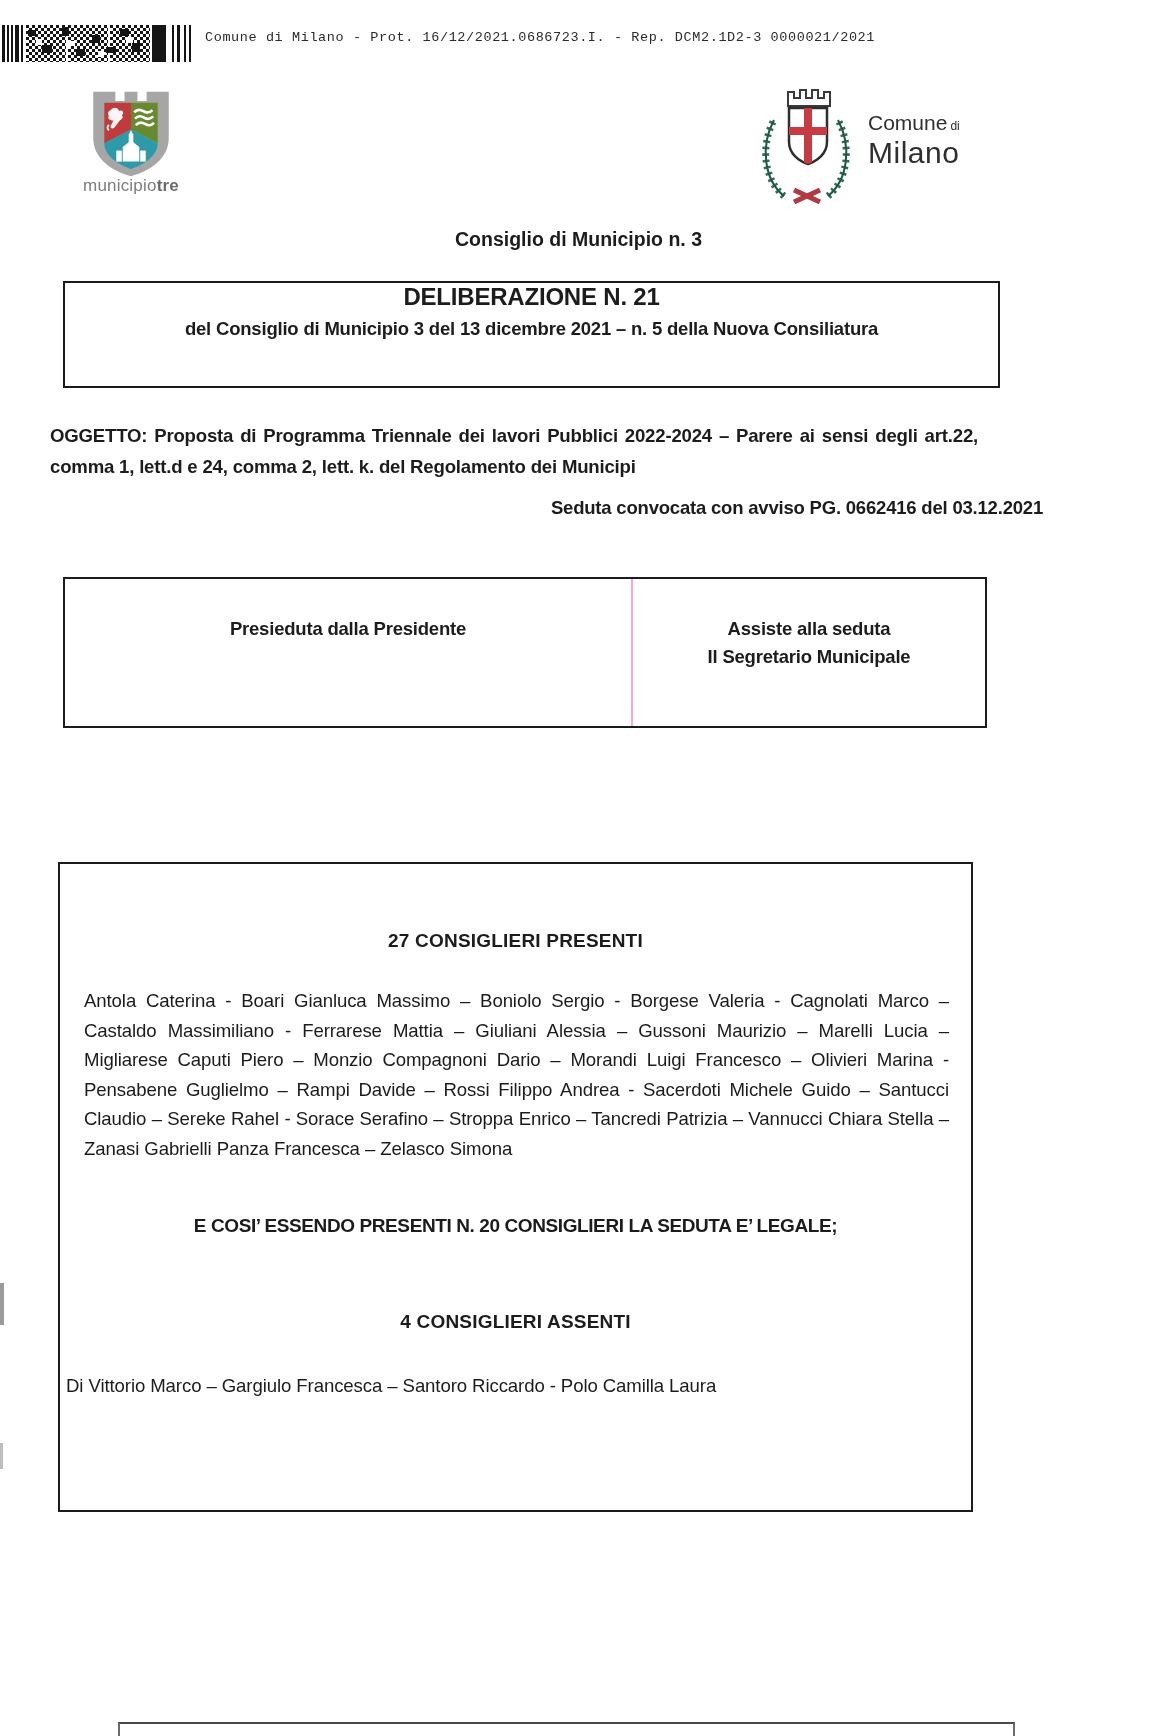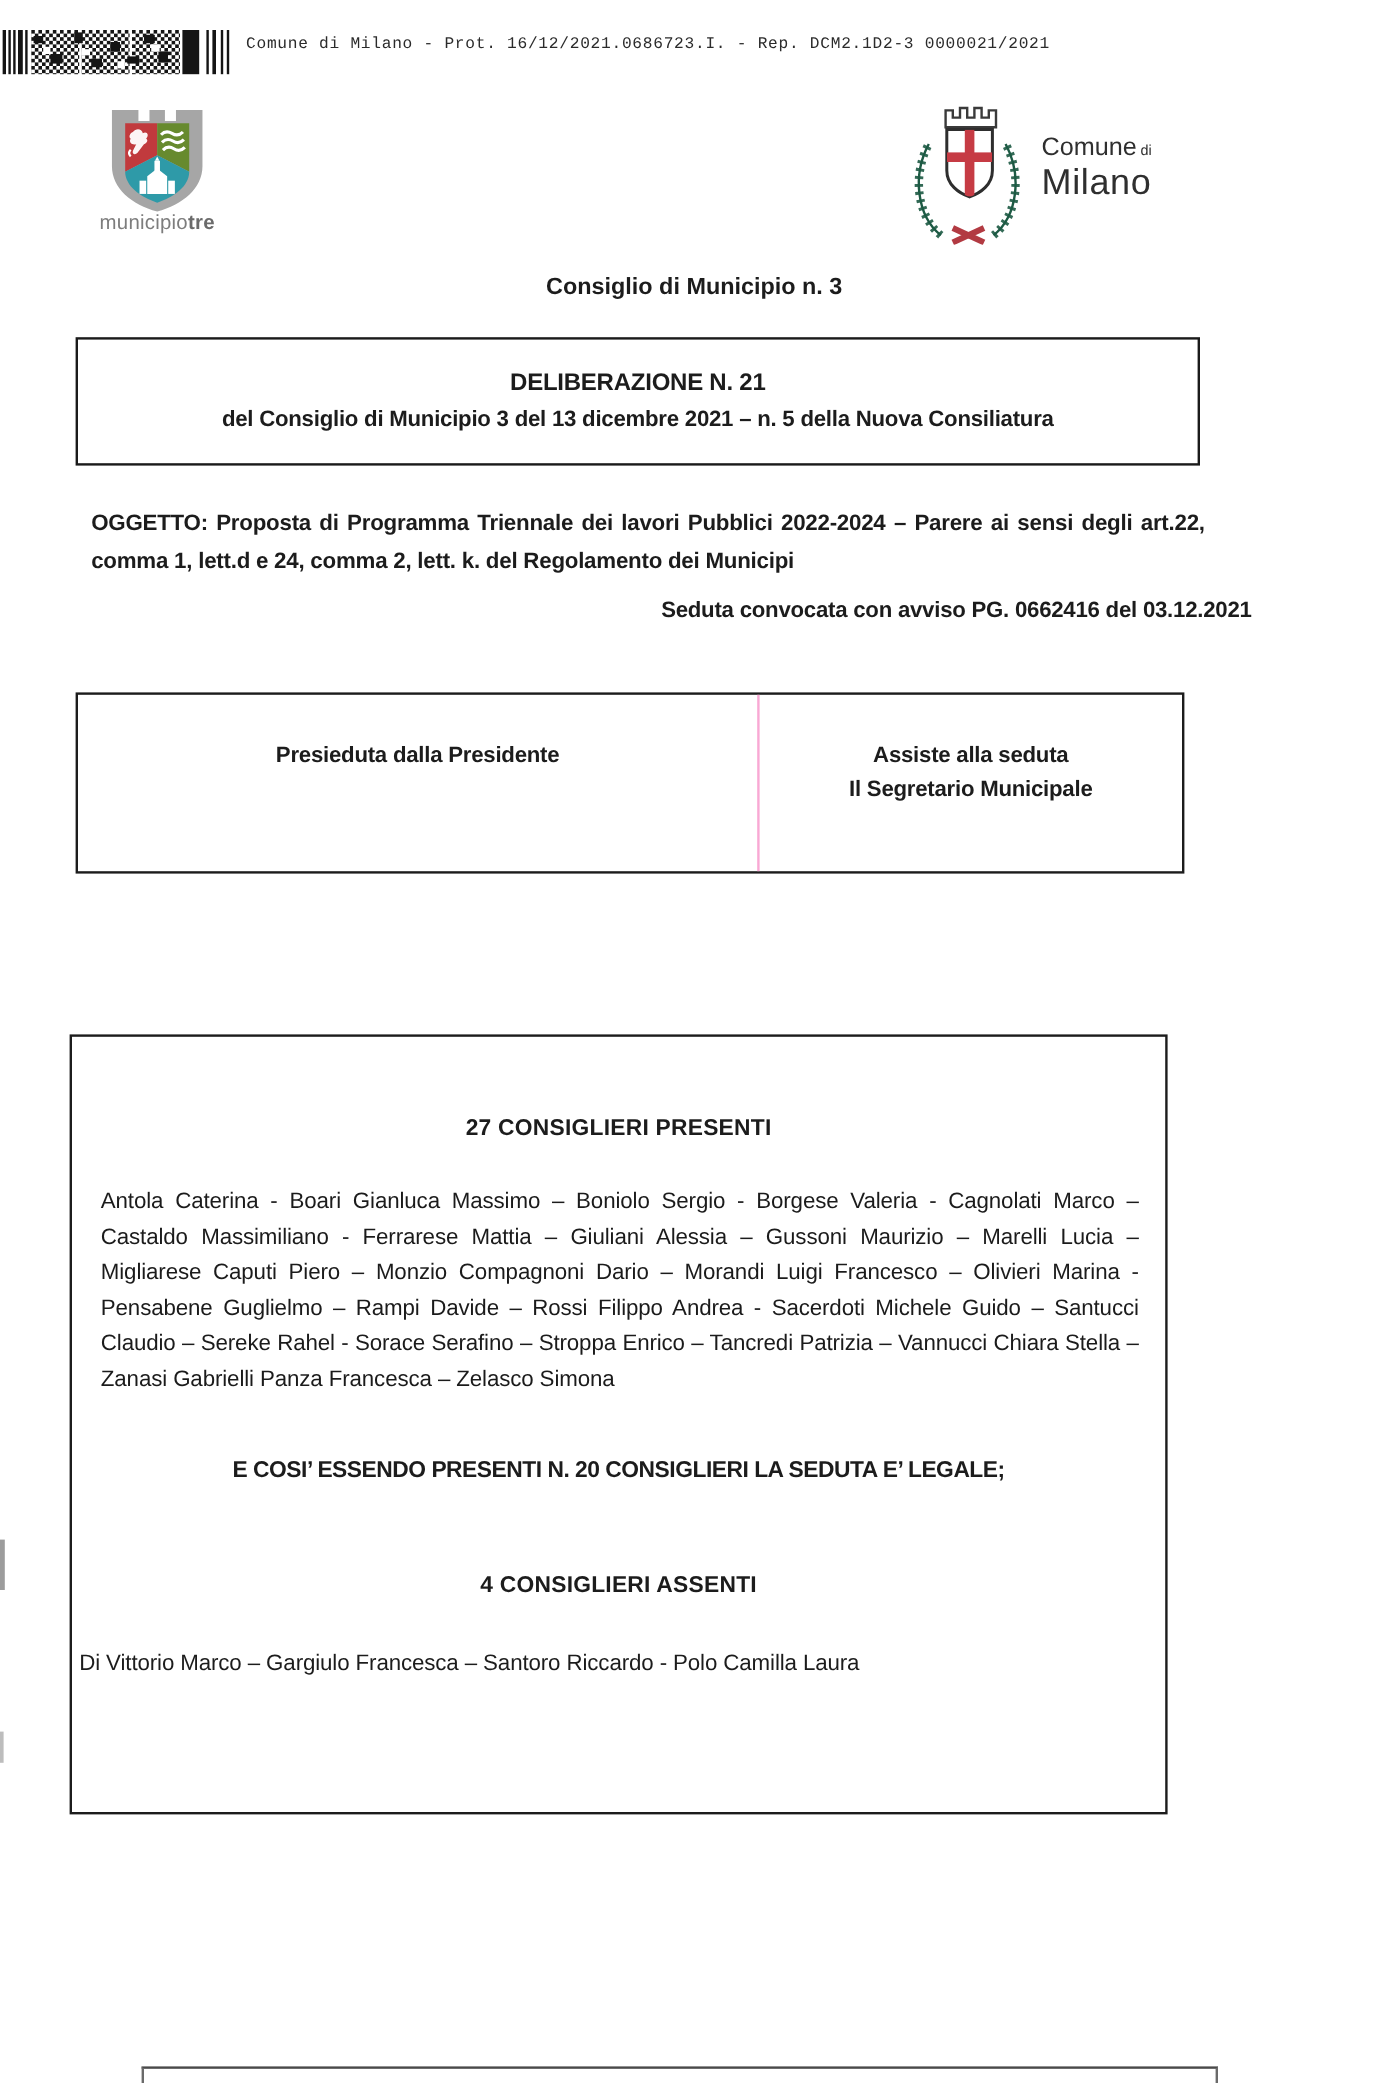--- a/index.html
+++ b/index.html
@@ -35,25 +35,25 @@
   .doc-title{
     left:0;top:228px;width:1157px;text-align:center;
     font-size:19.5px;font-weight:700;
   }
 
   .delib-box{
     left:63px;top:281px;width:933px;height:103px;
     border:2px solid #1a1a1a;
     text-align:center;
   }
-  .delib-line1{margin-top:25px;font-size:20px;font-weight:700;letter-spacing:-0.2px;}
+  .delib-line1{font-size:24px;font-weight:700;letter-spacing:-0.2px;}
   .delib-line2{margin-top:7px;font-size:18.5px;font-weight:700;letter-spacing:-0.2px;}
 
   .subject{
-    left:76px;top:420px;width:928px;
+    left:50px;top:420px;width:928px;
     font-size:18.6px;font-weight:700;line-height:31px;
     text-align:justify;letter-spacing:-0.2px;
   }
   .convocation{
     left:0;top:497px;width:1043px;text-align:right;
     font-size:18.5px;font-weight:700;letter-spacing:-0.2px;
   }
 
   
   .pres-table{

